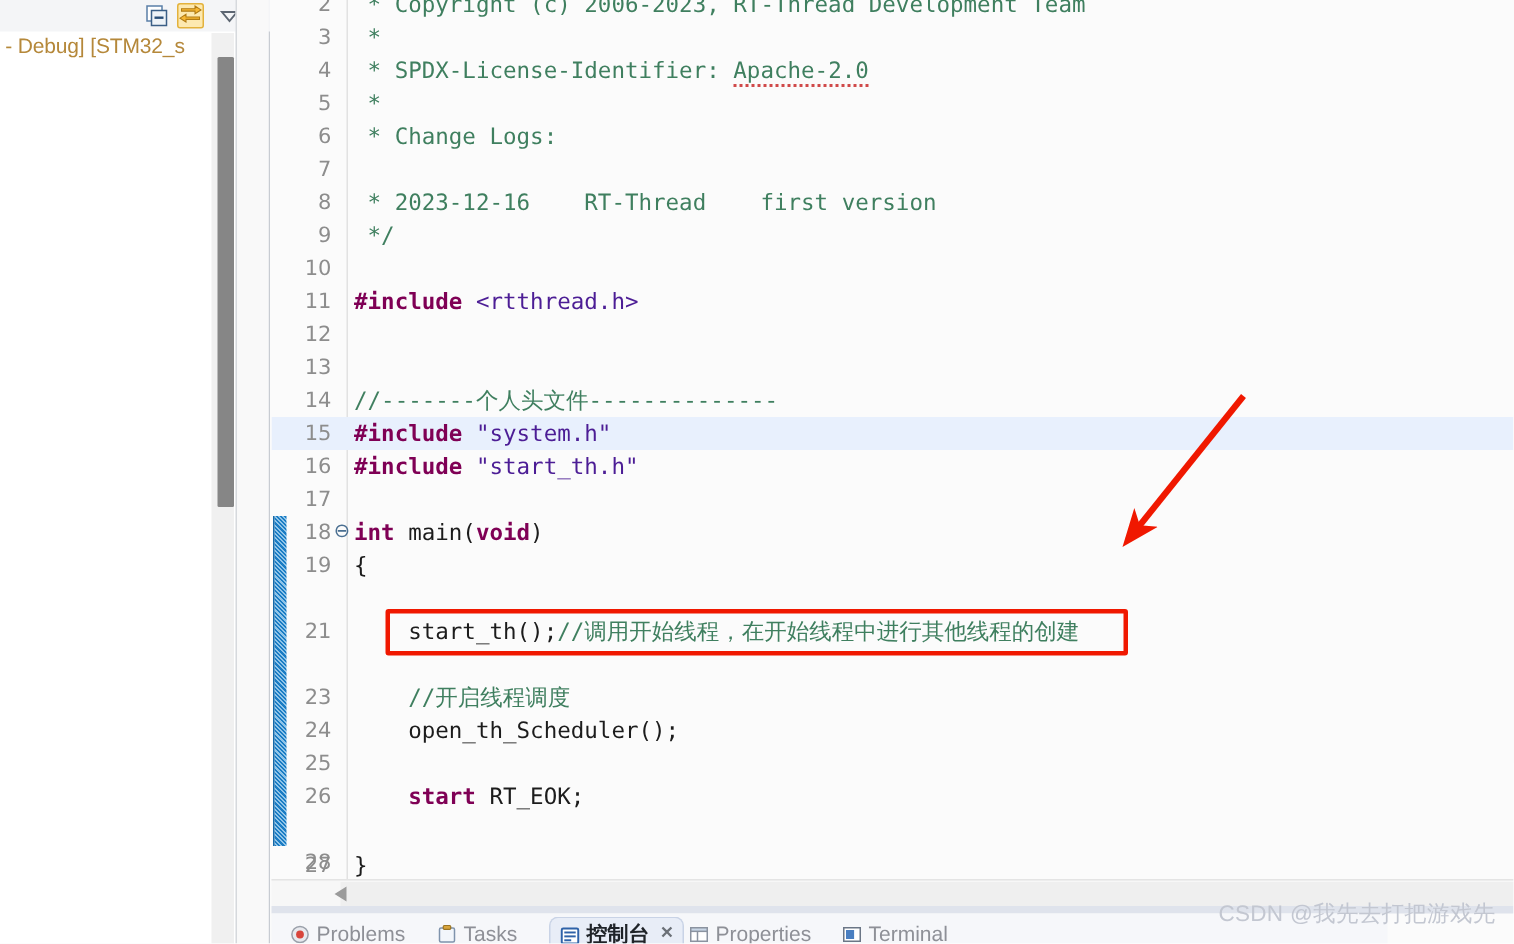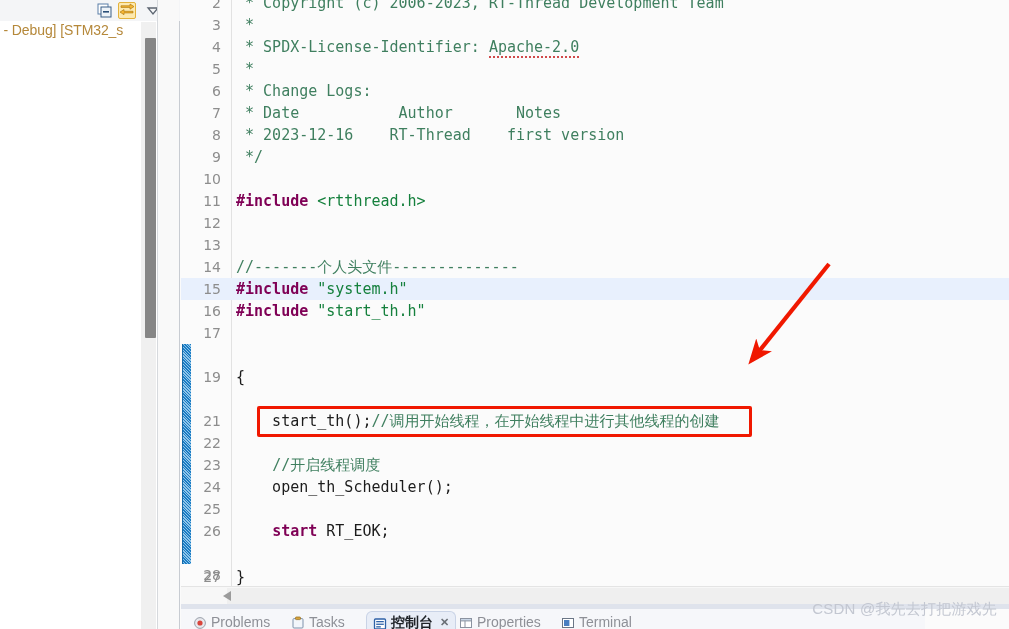--- a/index.html
+++ b/index.html
@@ -140,21 +140,21 @@
   }
   .ltext {
     position: absolute;
     left: 55px;
     white-space: pre;
   }
 
   .cmt  { color: #3f7f5f; }
   .kw   { color: #7f0055; font-weight: bold; }
   .pp   { color: #7f0055; font-weight: bold; }
-  .str  { color: #15803d; }
+  .str  { color: #4c1d95; }
   .plain{ color: #1c1c1c; }
   .spell{ border-bottom: 2px dotted #d04a4a; }
 
   
   #annot-box {
     position: absolute;
     left: 257px; top: 406px;
     width: 495px; height: 31px;
     border: 3px solid #f01800;
     border-radius: 2px;
@@ -277,34 +277,34 @@
   <div id="editor">
     <div id="gutter-bg"></div>
     <div id="gutter-sep"></div>
     <div id="change-bar" style="top: 344px; height: 220px;"></div>
     <div id="code-layer">
         <div class="line" style="top: -8px;"><span class="lnum">2</span><span class="ltext"><span class="cmt"> * Copyright (c) 2006-2023, RT-Thread Development Team</span></span></div>
         <div class="line" style="top: 14px;"><span class="lnum">3</span><span class="ltext"><span class="cmt"> *</span></span></div>
         <div class="line" style="top: 36px;"><span class="lnum">4</span><span class="ltext"><span class="cmt"> * SPDX-License-Identifier: </span><span class="cmt spell">Apache-2.0</span></span></div>
         <div class="line" style="top: 58px;"><span class="lnum">5</span><span class="ltext"><span class="cmt"> *</span></span></div>
         <div class="line" style="top: 80px;"><span class="lnum">6</span><span class="ltext"><span class="cmt"> * Change Logs:</span></span></div>
-        <div class="line" style="top: 102px;"><span class="lnum">7</span><span class="ltext"><span class="cmt"> * Date           Author       Notes</span></span></div>
+        <div class="line" style="top: 102px;"><span class="lnum">7</span></div>
         <div class="line" style="top: 124px;"><span class="lnum">8</span><span class="ltext"><span class="cmt"> * 2023-12-16    RT-Thread    first version</span></span></div>
         <div class="line" style="top: 146px;"><span class="lnum">9</span><span class="ltext"><span class="cmt"> */</span></span></div>
         <div class="line" style="top: 168px;"><span class="lnum">10</span><span class="ltext"></span></div>
         <div class="line" style="top: 190px;"><span class="lnum">11</span><span class="ltext"><span class="pp">#include </span><span class="str">&lt;rtthread.h&gt;</span></span></div>
         <div class="line" style="top: 212px;"><span class="lnum">12</span><span class="ltext"></span></div>
         <div class="line" style="top: 234px;"><span class="lnum">13</span><span class="ltext"></span></div>
         <div class="line" style="top: 256px;"><span class="lnum">14</span><span class="ltext"><span class="cmt">//-------个人头文件--------------</span></span></div>
         <div class="line cur" style="top: 278px;"><span class="lnum">15</span><span class="ltext"><span class="pp">#include </span><span class="str">"system.h"</span></span></div>
         <div class="line" style="top: 300px;"><span class="lnum">16</span><span class="ltext"><span class="pp">#include </span><span class="str">"start_th.h"</span></span></div>
         <div class="line" style="top: 322px;"><span class="lnum">17</span><span class="ltext"></span></div>
+        <div class="line" style="top: 344px;"><span class="lnum">18</span><span class="fold">⊖</span><span class="ltext"><span class="kw">int </span><span class="plain">main(</span><span class="kw">void</span><span class="plain">)</span></span></div>
         <div class="line" style="top: 366px;"><span class="lnum">19</span><span class="ltext"><span class="plain">{</span></span></div>
         <div class="line" style="top: 410px;"><span class="lnum">21</span><span class="ltext"><span class="plain">    start_th();</span><span class="cmt">//调用开始线程，在开始线程中进行其他线程的创建</span></span></div>
-        <div class="line" style="top: 432px;"><span class="lnum">22</span><span class="ltext"></span></div>
         <div class="line" style="top: 454px;"><span class="lnum">23</span><span class="ltext"><span class="plain">    </span><span class="cmt">//开启线程调度</span></span></div>
         <div class="line" style="top: 476px;"><span class="lnum">24</span><span class="ltext"><span class="plain">    open_th_Scheduler();</span></span></div>
         <div class="line" style="top: 498px;"><span class="lnum">25</span><span class="ltext"></span></div>
         <div class="line" style="top: 520px;"><span class="lnum">26</span><span class="ltext"><span class="plain">    </span><span class="kw">start</span><span class="plain"> RT_EOK;</span></span></div>
         <div class="line" style="top: 566px;"><span class="lnum">27</span><span class="ltext"><span class="plain">}</span></span></div>
         <div class="line" style="top: 564px;"><span class="lnum">28</span><span class="ltext"></span></div>
       </div>
   </div>
 
   <div id="annot-box"></div>

